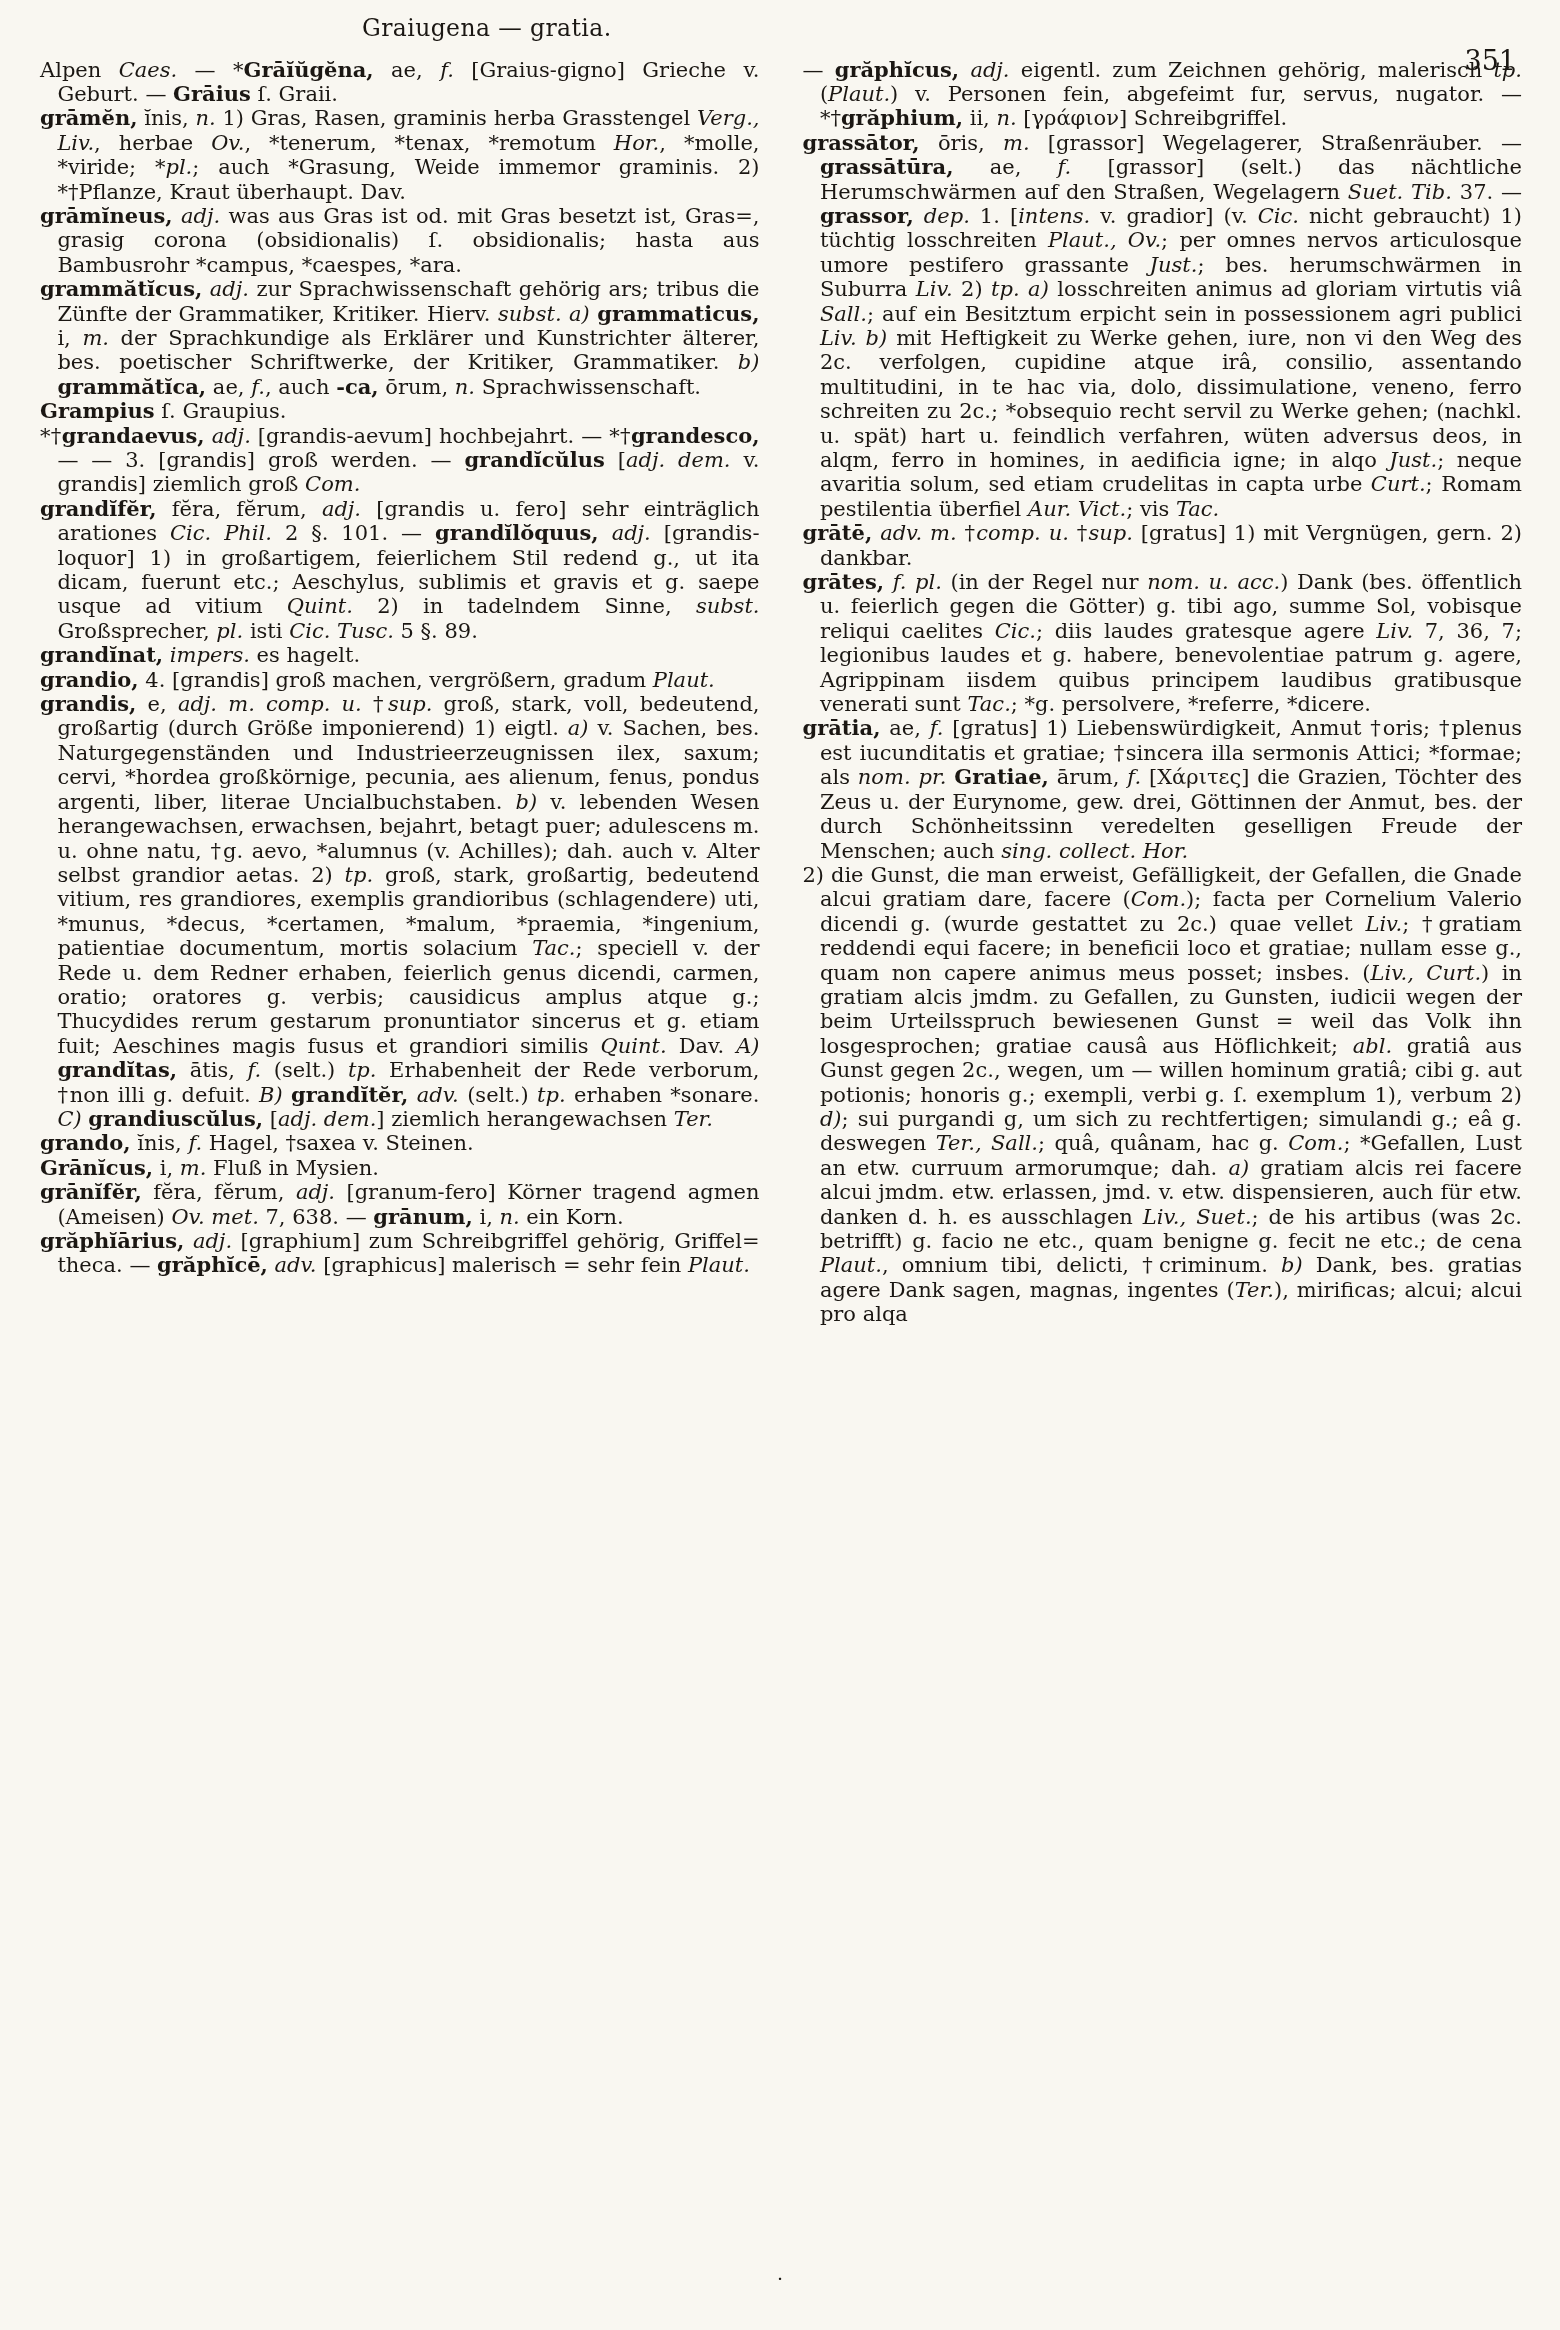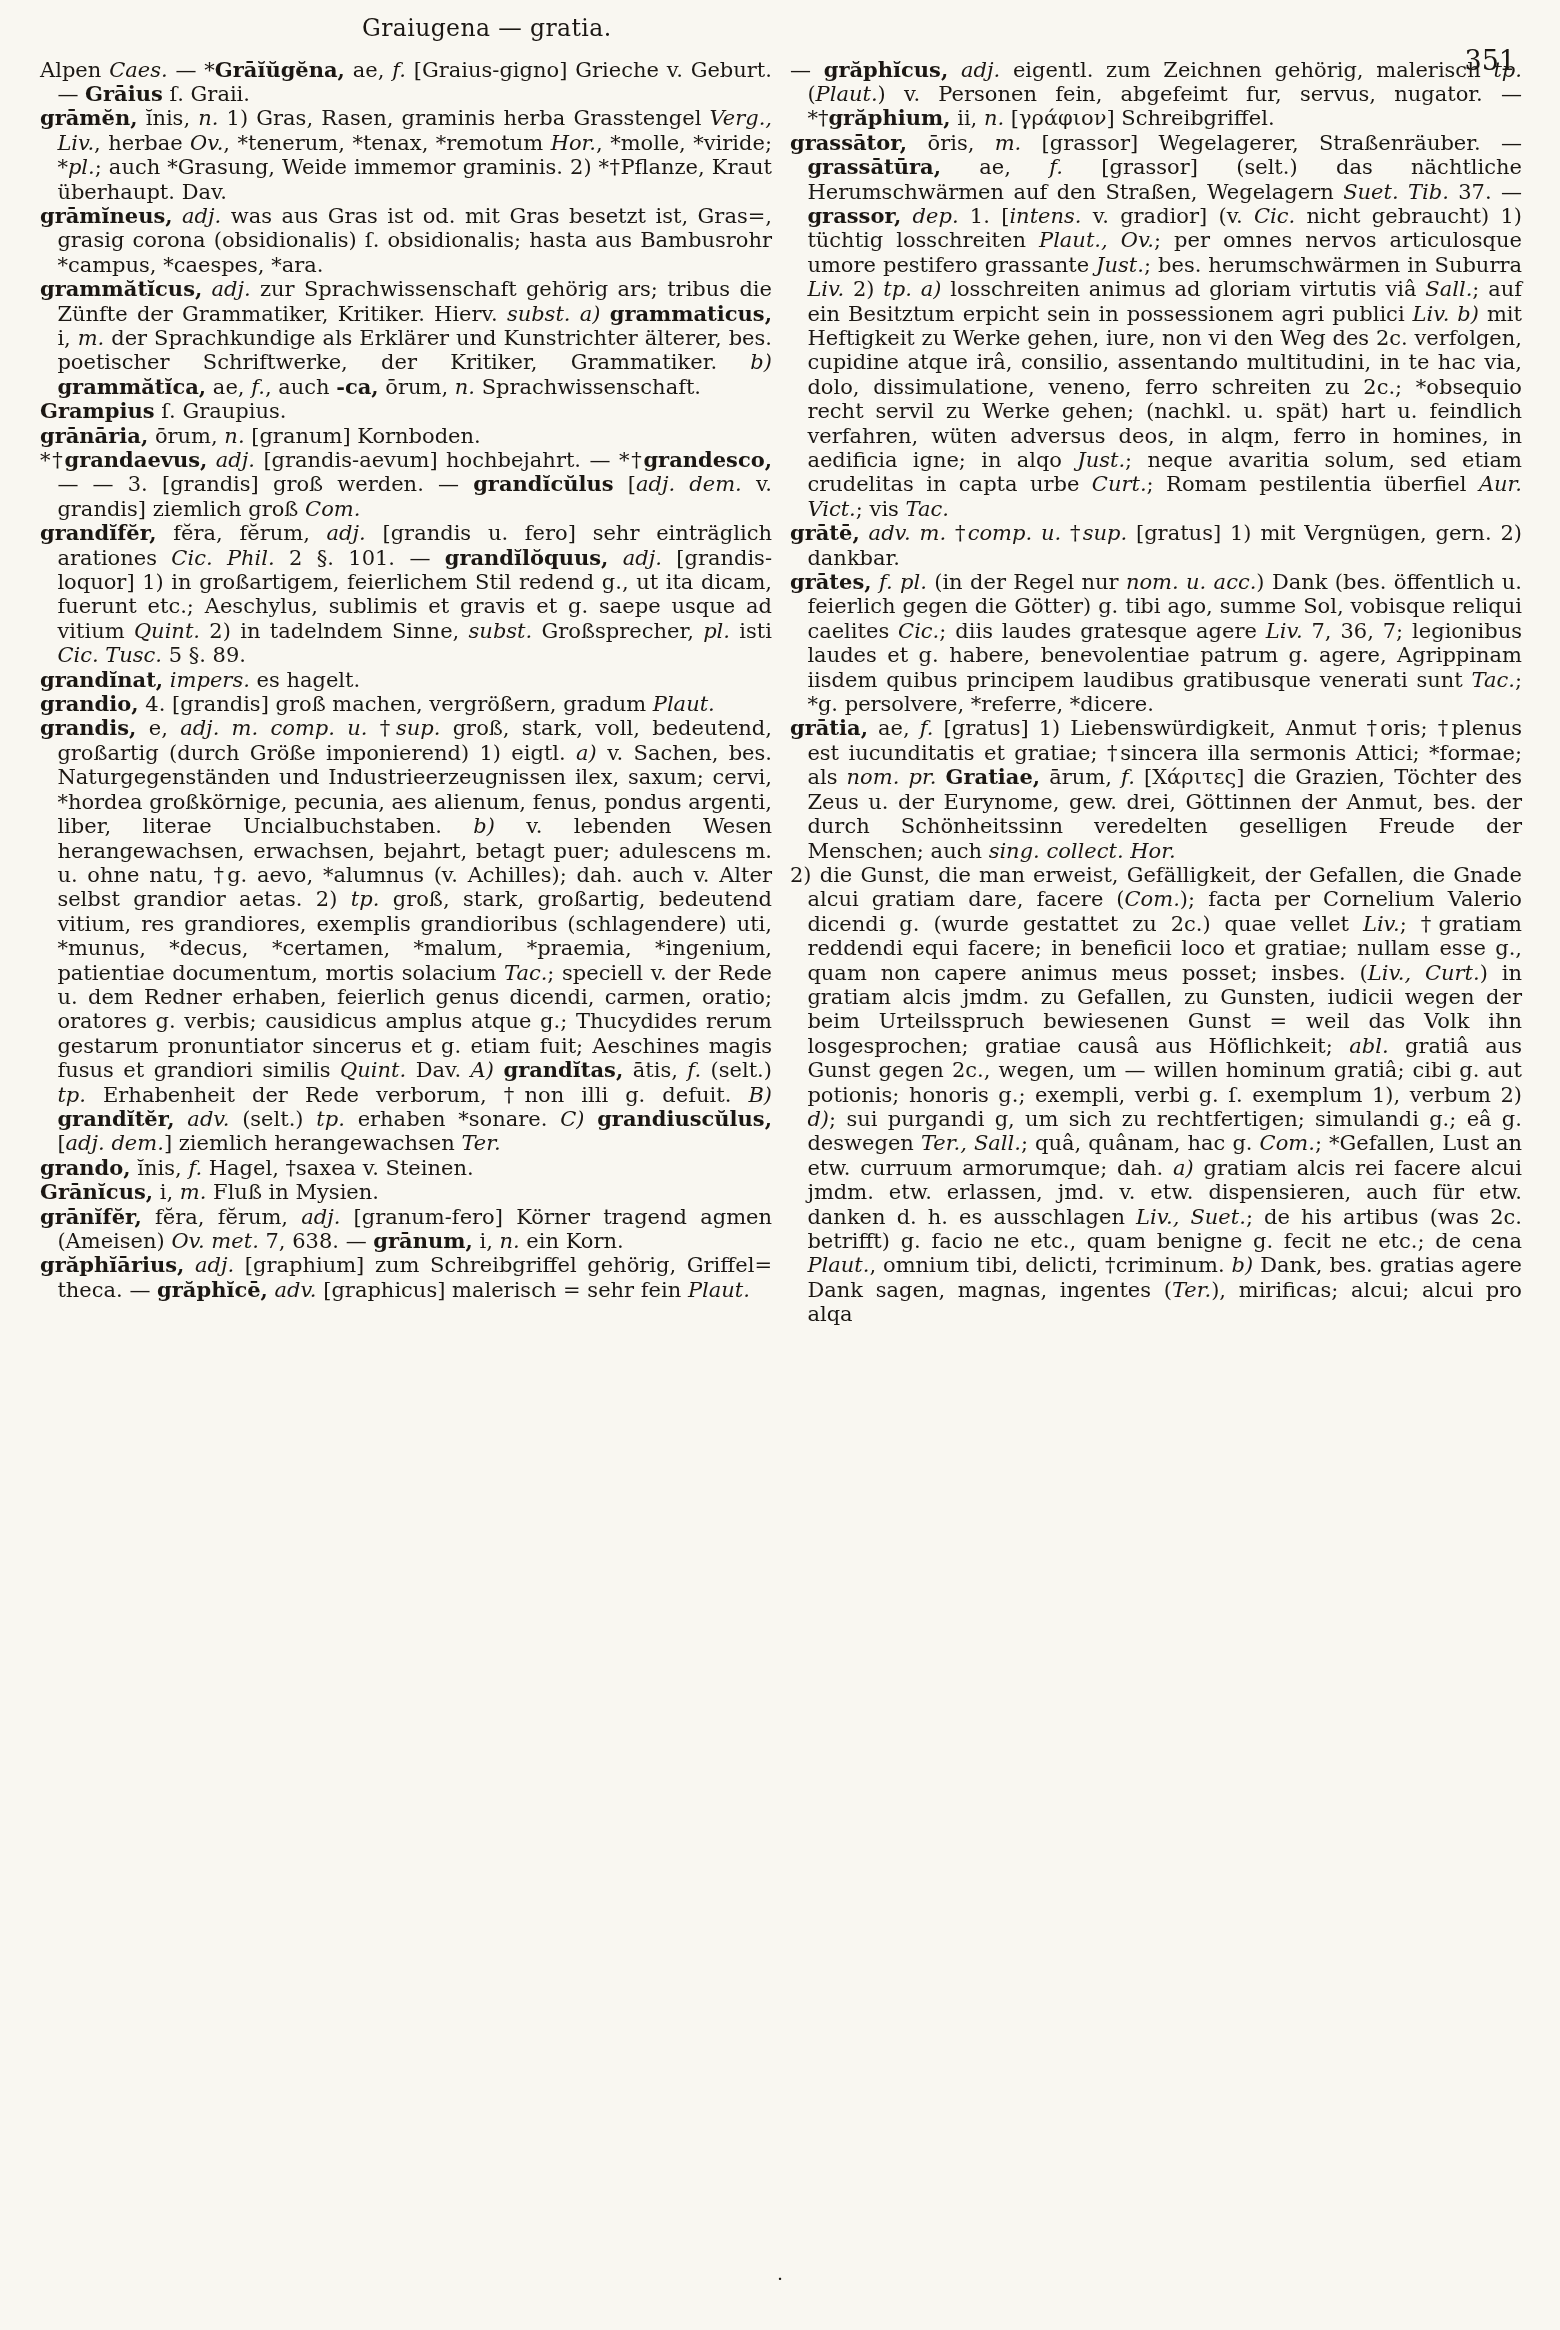--- a/index.html
+++ b/index.html
@@ -17,21 +17,21 @@
   .running-title {
     position:absolute; left:362px; top:14px;
     font-size:23.5px; letter-spacing:0.4px; white-space:nowrap;text-align:right;
   }
   .page-number {
     position:absolute; right:44px; top:8.7px;
     font-size:27px;
     margin-top:36px;
   }
   .columns {
-    display:flex; gap:18px;
+    display:flex; gap:43px;
     padding:3.5px 38px 0 40px;
     box-sizing:border-box;
   }
   .column {
     flex:1 1 0; min-width:0;
     font-size:21px; line-height:24.4px;
     text-align:justify;
     hyphens:none;
   }
   .entry {
@@ -54,21 +54,20 @@
   <div class="page-number">351</div>
 </div>
 
 <div class="columns">
   <div class="column" id="col-left">
       <p class="entry">Alpen <i>Caes.</i> — *<b>Grāĭŭgĕna,</b> ae, <i>f.</i> [Graius-gigno] Grieche v. Geburt. — <b>Grāius</b> ſ. Graii.</p>
       <p class="entry"><b>grāmĕn,</b> ĭnis, <i>n.</i> 1) Gras, Rasen, graminis herba Grasstengel <i>Verg., Liv.</i>, herbae <i>Ov.</i>, *tenerum, *tenax, *remotum <i>Hor.</i>, *molle, *viride; *<i>pl.</i>; auch *Grasung, Weide immemor graminis. 2) *†Pflanze, Kraut überhaupt. Dav.</p>
       <p class="entry"><b>grāmĭneus,</b> <i>adj.</i> was aus Gras ist od. mit Gras besetzt ist, Gras=, grasig corona (obsidionalis) ſ. obsidionalis; hasta aus Bambusrohr *campus, *caespes, *ara.</p>
       <p class="entry"><b>grammătĭcus,</b> <i>adj.</i> zur Sprachwissenschaft gehörig ars; tribus die Zünfte der Grammatiker, Kritiker. Hierv. <i>subst. a)</i> <b>grammaticus,</b> i, <i>m.</i> der Sprachkundige als Erklärer und Kunstrichter älterer, bes. poetischer Schriftwerke, der Kritiker, Grammatiker. <i>b)</i> <b>grammătĭca,</b> ae, <i>f.</i>, auch <b>-ca,</b> ōrum, <i>n.</i> Sprachwissenschaft.</p>
       <p class="entry"><b>Grampius</b> ſ. Graupius.</p>
-      <p class="entry"><b>grānāria,</b> ōrum, <i>n.</i> [granum] Kornboden.</p>
       <p class="entry">*†<b>grandaevus,</b> <i>adj.</i> [grandis-aevum] hochbejahrt. — *†<b>grandesco,</b> — — 3. [grandis] groß werden. — <b>grandĭcŭlus</b> [<i>adj. dem.</i> v. grandis] ziemlich groß <i>Com.</i></p>
       <p class="entry"><b>grandĭfĕr,</b> fĕra, fĕrum, <i>adj.</i> [grandis u. fero] sehr einträglich arationes <i>Cic. Phil.</i> 2 §. 101. — <b>grandĭlŏquus,</b> <i>adj.</i> [grandis-loquor] 1) in großartigem, feierlichem Stil redend g., ut ita dicam, fuerunt etc.; Aeschylus, sublimis et gravis et g. saepe usque ad vitium <i>Quint.</i> 2) in tadelndem Sinne, <i>subst.</i> Großsprecher, <i>pl.</i> isti <i>Cic. Tusc.</i> 5 §. 89.</p>
       <p class="entry"><b>grandĭnat,</b> <i>impers.</i> es hagelt.</p>
       <p class="entry"><b>grandio,</b> 4. [grandis] groß machen, vergrößern, gradum <i>Plaut.</i></p>
       <p class="entry"><b>grandis,</b> e, <i>adj. m. comp. u.</i> †<i>sup.</i> groß, stark, voll, bedeutend, großartig (durch Größe imponierend) 1) eigtl. <i>a)</i> v. Sachen, bes. Naturgegenständen und Industrieerzeugnissen ilex, saxum; cervi, *hordea großkörnige, pecunia, aes alienum, fenus, pondus argenti, liber, literae Uncialbuchstaben. <i>b)</i> v. lebenden Wesen herangewachsen, erwachsen, bejahrt, betagt puer; adulescens m. u. ohne natu, †g. aevo, *alumnus (v. Achilles); dah. auch v. Alter selbst grandior aetas. 2) <i>tp.</i> groß, stark, großartig, bedeutend vitium, res grandiores, exemplis grandioribus (schlagendere) uti, *munus, *decus, *certamen, *malum, *praemia, *ingenium, patientiae documentum, mortis solacium <i>Tac.</i>; speciell v. der Rede u. dem Redner erhaben, feierlich genus dicendi, carmen, oratio; oratores g. verbis; causidicus amplus atque g.; Thucydides rerum gestarum pronuntiator sincerus et g. etiam fuit; Aeschines magis fusus et grandiori similis <i>Quint.</i> Dav. <i>A)</i> <b>grandĭtas,</b> ātis, <i>f.</i> (selt.) <i>tp.</i> Erhabenheit der Rede verborum, †non illi g. defuit. <i>B)</i> <b>grandĭtĕr,</b> <i>adv.</i> (selt.) <i>tp.</i> erhaben *sonare. <i>C)</i> <b>grandiuscŭlus,</b> [<i>adj. dem.</i>] ziemlich herangewachsen <i>Ter.</i></p>
       <p class="entry"><b>grando,</b> ĭnis, <i>f.</i> Hagel, †saxea v. Steinen.</p>
       <p class="entry"><b>Grānĭcus,</b> i, <i>m.</i> Fluß in Mysien.</p>
       <p class="entry"><b>grānĭfĕr,</b> fĕra, fĕrum, <i>adj.</i> [granum-fero] Körner tragend agmen (Ameisen) <i>Ov. met.</i> 7, 638. — <b>grānum,</b> i, <i>n.</i> ein Korn.</p>
       <p class="entry"><b>grăphĭārius,</b> <i>adj.</i> [graphium] zum Schreibgriffel gehörig, Griffel= theca. — <b>grăphĭcē,</b> <i>adv.</i> [graphicus] malerisch = sehr fein <i>Plaut.</i></p>
     </div>

